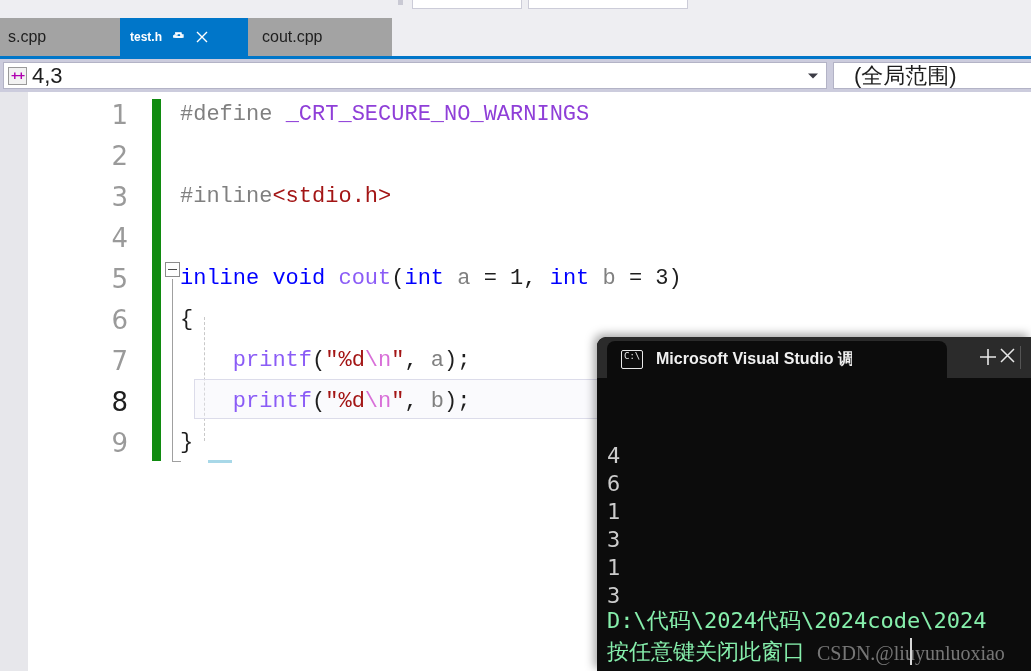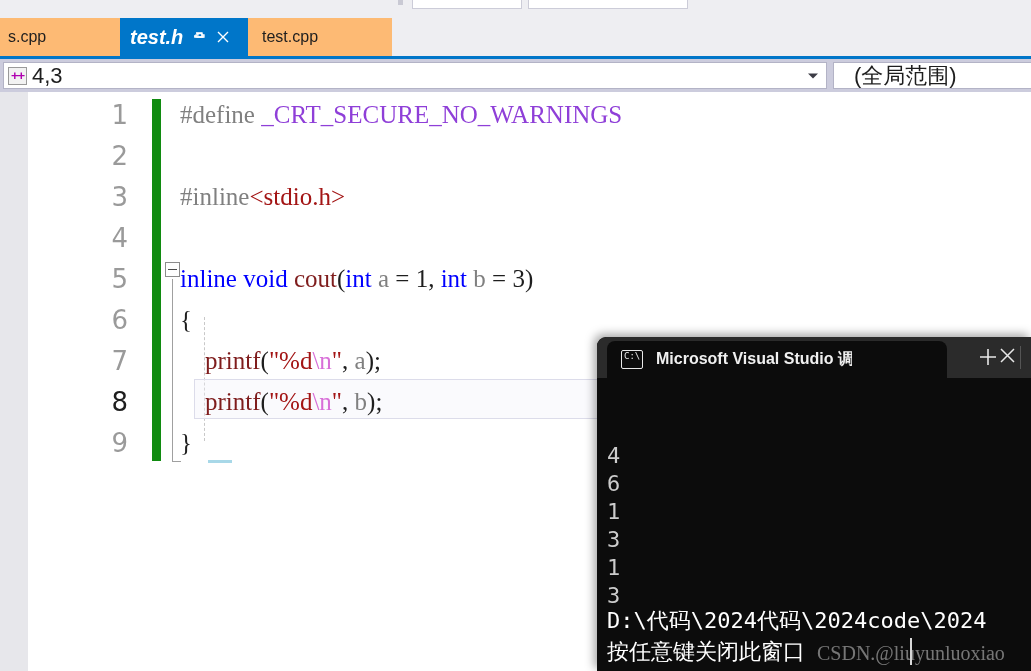--- a/index.html
+++ b/index.html
@@ -32,32 +32,32 @@
     position: absolute; left: 0; top: 18px; width: 1031px; height: 38px;
     background: #eeeef2;
   }
   .tab {
     position: absolute; top: 0; height: 38px;
     display: flex; align-items: center;
     font-size: 16px; color: #1e1e1e;
     padding: 0 12px;
     white-space: nowrap;
   }
-  .tab.inactive { background: #fdba74; text-align: right; }
+  .tab.inactive { background: #a3a3a3; text-align: right; }
   .tab.t-scpp { left: 0; width: 120px; padding-left: 8px; }
   .tab.t-active {
     left: 120px; width: 128px;
     background: #0076c9; color: #ffffff;
     font-weight: bold;
     padding-left: 10px;
     justify-content: flex-start;
   }
   .tab.t-testcpp { left: 248px; width: 144px; padding-left: 14px; }
   .tab-label { font-size: 16px; }
-  .tab.t-active .tab-label { font-size: 20px; font-weight: bold; font-style: italic; }
+  .tab.t-active .tab-label { font-size: 12px; font-weight: bold; }
   .tab-icons { display: flex; align-items: center; margin-left: 10px; gap: 9px; }
   .pin-icon, .close-icon {
     width: 14px; height: 14px; position: relative; cursor: pointer;
   }
   .pin-icon svg, .close-icon svg { display: block; }
   .tabbar-underline {
     position: absolute; left: 0; top: 56px; width: 1031px; height: 3px;
     background: #0076c9;
   }
 
@@ -113,29 +113,29 @@
     font-family: "DejaVu Sans", sans-serif;
     font-size: 26px; color: #9a9a9a;
   }
   .lineno.current { color: #1e1e1e; }
   .changebar {
     position: absolute; left: 124px; top: 7px; width: 9px; height: 362px;
     background: #108b10;
   }
   .codetext {
     position: absolute; left: 152px;
-    font-family: Liberation Serif, serif;
-    font-size: 25px; letter-spacing: 0px;
+    font-family: Liberation Mono, monospace;
+    font-size: 22px; letter-spacing: 0px;
     white-space: pre; color: #1e1e1e;
   }
   .k-pp       { color: #808080; }
   .k-macro    { color: #8f3fd8; }
   .k-hdr      { color: #a31515; text-align: center; }
   .k-kw       { color: #0000ff; }
-  .k-fn       { color: #7f1d1d; }
+  .k-fn       { color: #8b5cf6; }
   .k-var      { color: #808080; }
   .k-str      { color: #a31515; }
   .k-esc      { color: #d86fd8; }
   .k-plain    { color: #1e1e1e; }
   .collapse-box {
     position: absolute; left: 137px; width: 15px; height: 15px;
     border: 1px solid #8c8c8c; background: #ffffff;
     display: flex; align-items: center; justify-content: center;
   }
   .collapse-box::before {
@@ -214,21 +214,21 @@
     font-family: "DejaVu Sans Mono", monospace;
     font-size: 22px; line-height: 28px;
     color: #cccccc;
     white-space: pre;
     overflow: hidden;
   }
   .console-line { height: 28px; }
   .console-tail {
     position: absolute; left: 10px; bottom: 4px;
     font-family: "DejaVu Sans Mono", monospace;
-    font-size: 22px; line-height: 31px; color: #ffffff;
+    font-size: 22px; line-height: 31px; color: #86efac;
     white-space: nowrap;
     margin-top: 20px;
   }
   .console-caret {
     position: absolute; left: 313px; bottom: 6px;
     width: 2px; height: 27px; background: #d8d8d8;
   }
   .watermark {
     position: absolute; left: 220px; bottom: 6px;
     font-family: Liberation Serif, serif;
@@ -266,21 +266,21 @@
         </span>
         <span class="close-icon">
           <svg width="14" height="14" viewBox="0 0 14 14">
             <path d="M2 2 L12 12 M12 2 L2 12" stroke="#ffffff" stroke-width="1.4" fill="none"></path>
           </svg>
         </span>
       </span>
     </div>
 
     <div class="tab inactive t-testcpp">
-      <span class="tab-label">test.cpp</span>
+      <span class="tab-label">cout.cpp</span>
     </div>
   </div>
   <div class="tabbar-underline"></div>
 
   <div class="navbar">
     <div class="nav-combo left">
       <span class="cpp-icon">++</span>
       <span class="nav-text">4,3</span>
       <span class="nav-arrow"></span>
     </div>

